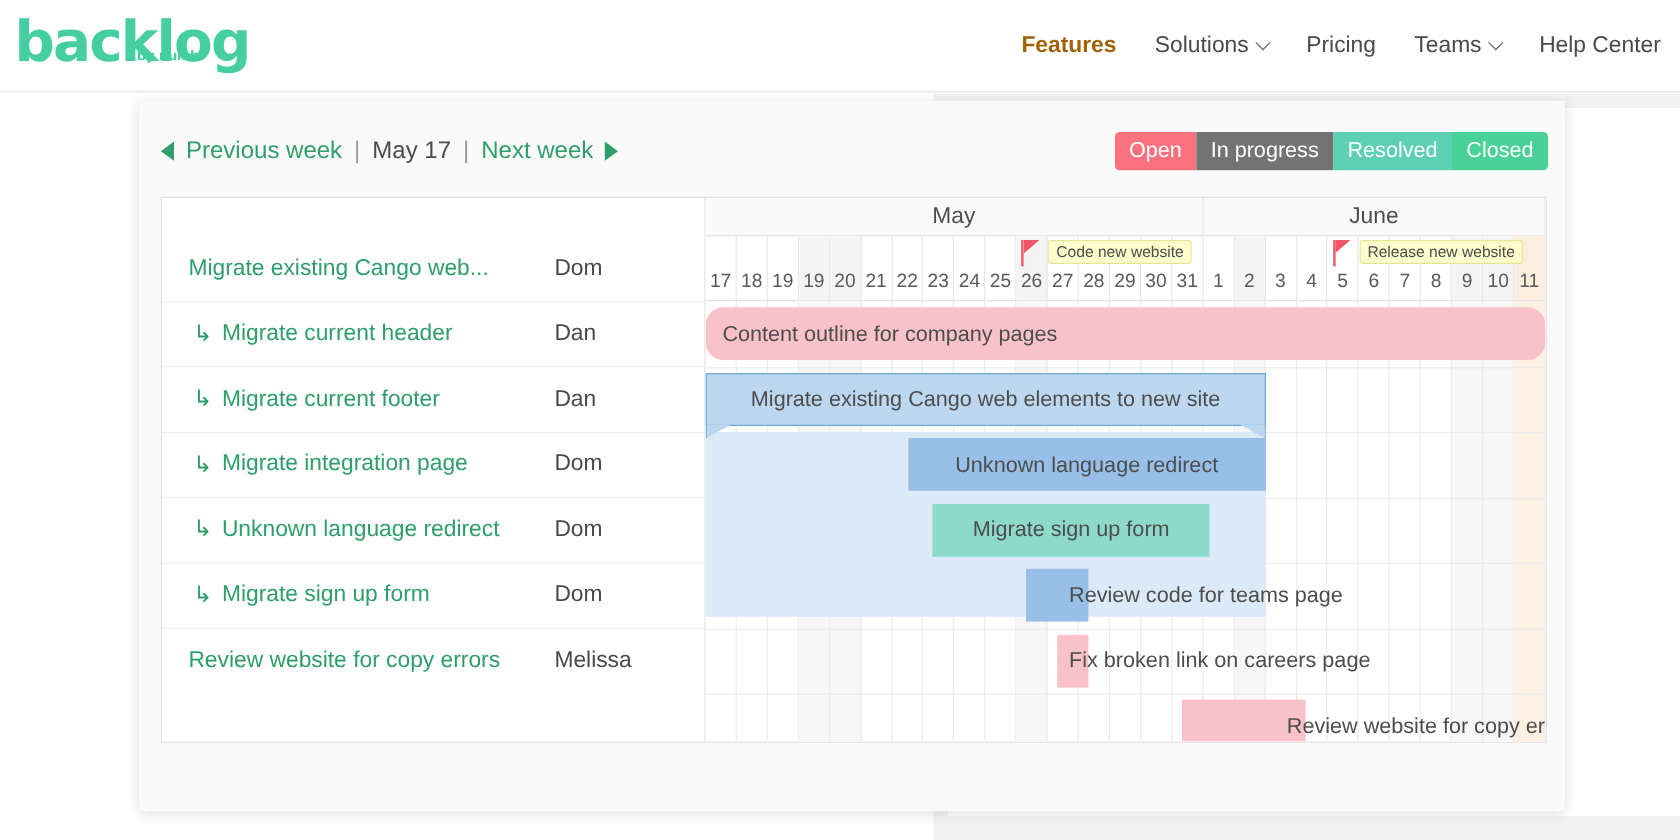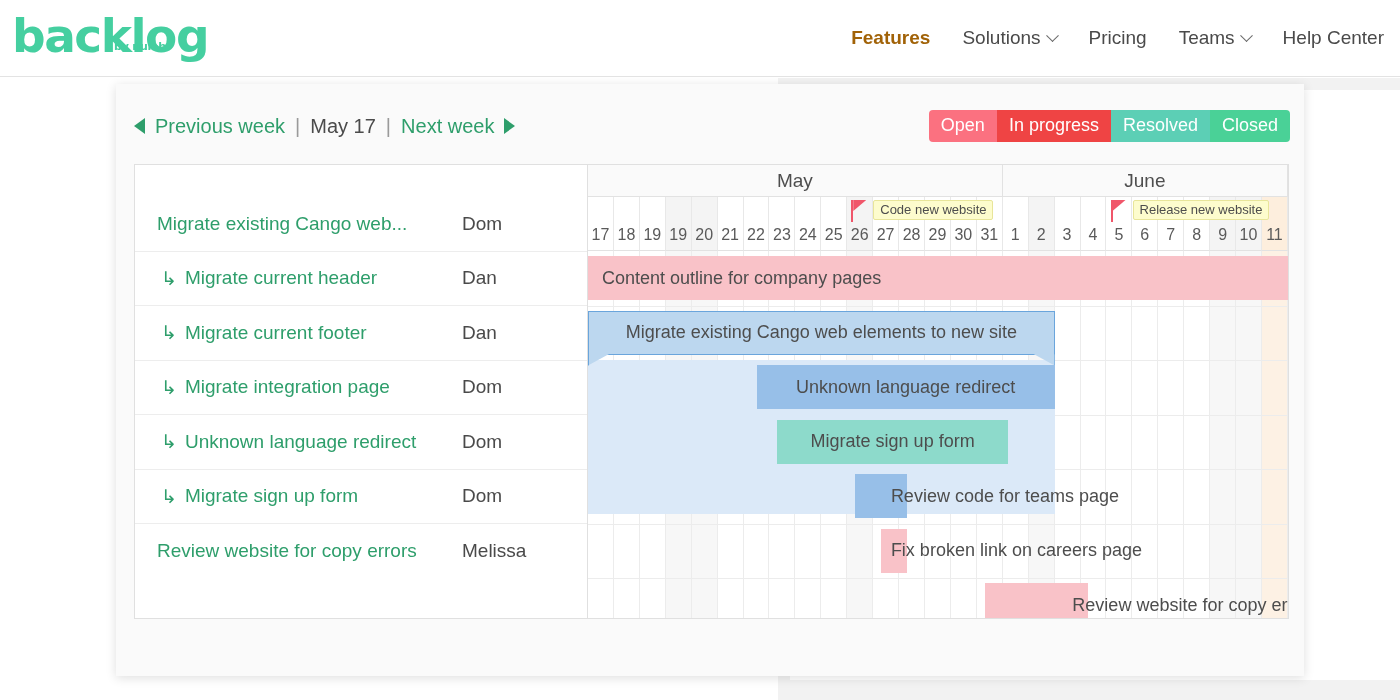--- a/index.html
+++ b/index.html
@@ -319,21 +319,21 @@
       <i class="tri-left"></i>
       <span class="link">Previous week</span>
       <span class="sep">|</span>
       <span class="cur">May 17</span>
       <span class="sep">|</span>
       <span class="link">Next week</span>
       <i class="tri-right"></i>
     </div>
     <div class="legend" id="legend">
         <span style="background: rgb(251, 113, 128);">Open</span>
-        <span style="background: #ef4444;">In progress</span>
+        <span style="background: #737373;">In progress</span>
         <span style="background: rgb(92, 207, 181);">Resolved</span>
         <span style="background: rgb(74, 209, 151);">Closed</span>
       </div>
   </div>
 
   <div class="gantt">
 
     <div class="left-pane">
       <div class="lp-monthgap"></div>
       <div id="task-rows">
@@ -464,21 +464,21 @@
         <div class="row-lines" id="row-lines">
             <div class="rowline" style="top: 54.5px;"></div>
             <div class="rowline" style="top: 109px;"></div>
             <div class="rowline" style="top: 163.5px;"></div>
             <div class="rowline" style="top: 218px;"></div>
             <div class="rowline" style="top: 272.5px;"></div>
             <div class="rowline" style="top: 327px;"></div>
           </div>
         <div id="bars-layer">
             <div class="parent-range" style="left: 0px; width: 466.667px; top: 109px; height: 153.5px;"></div>
-            <div class="bar open" style="left: 0px; width: 700px; top: 5px;">
+            <div class="bar open" style="left: 0px; width: 700px; top: 5px; border-radius: 15px;">
               <div class="bar-label">Content outline for company pages</div>
             </div>
             <div class="bar parent" style="left: 0px; width: 466.667px; top: 59.5px; justify-content: center;">
               <div class="bar-label" style="padding: 0px;">Migrate existing Cango web elements to new site</div>
               <div class="tab"></div>
               <div class="tab-r"></div>
             </div>
             <div class="bar inprogress" style="left: 168.519px; width: 298.148px; top: 114px; justify-content: center;">
               <div class="bar-label" style="padding: 0px;">Unknown language redirect</div>
             </div>

